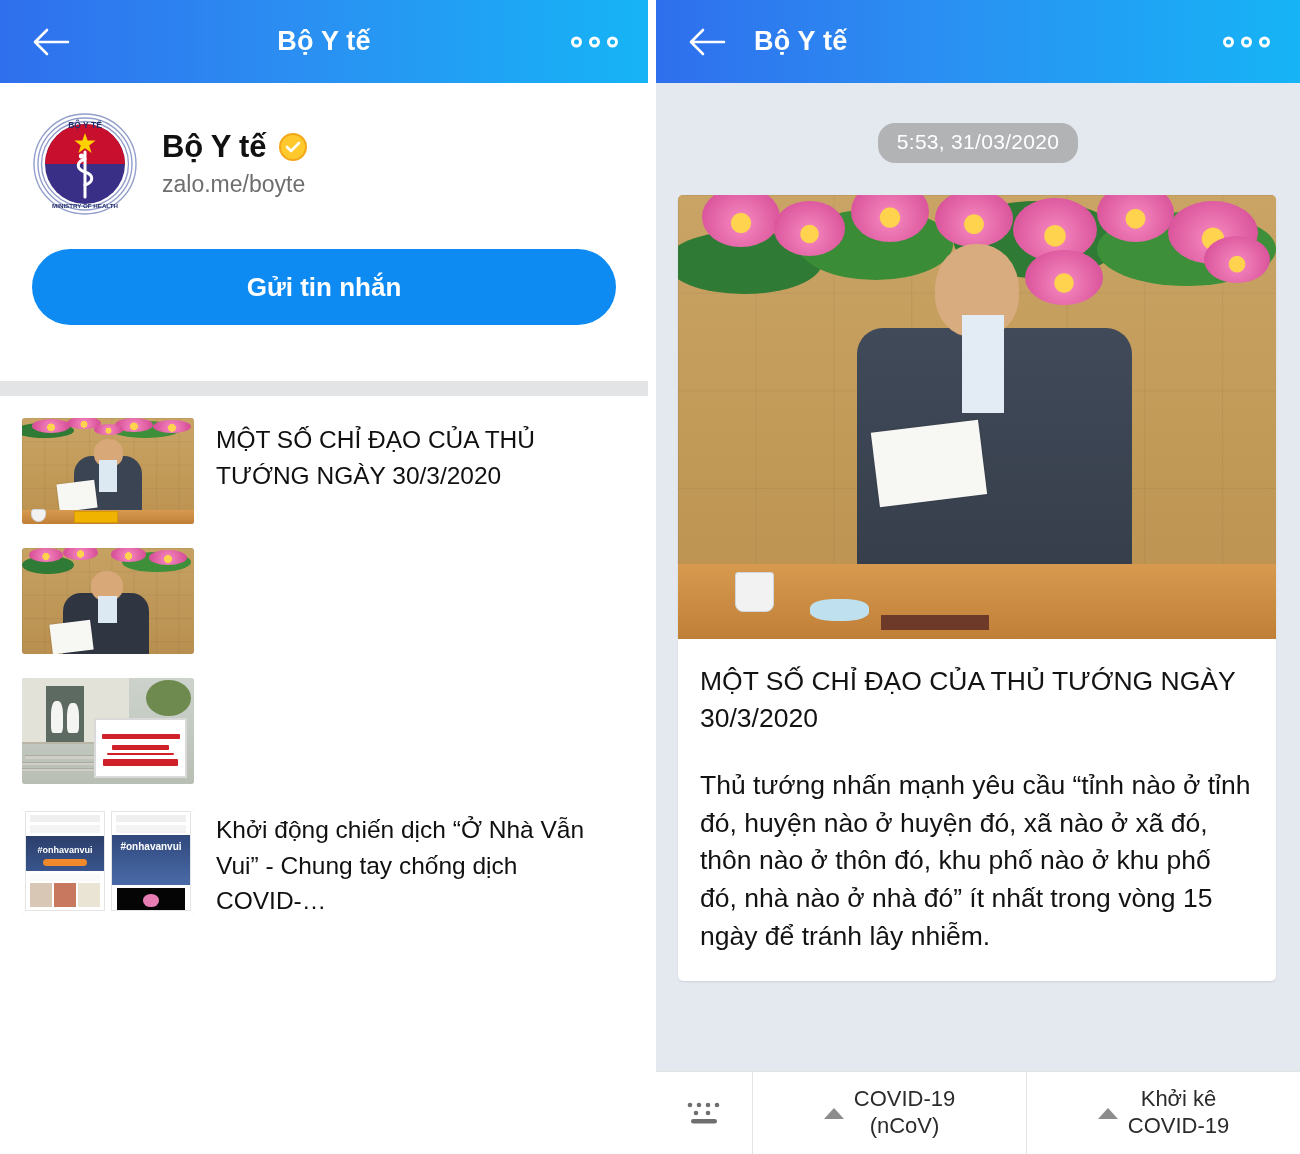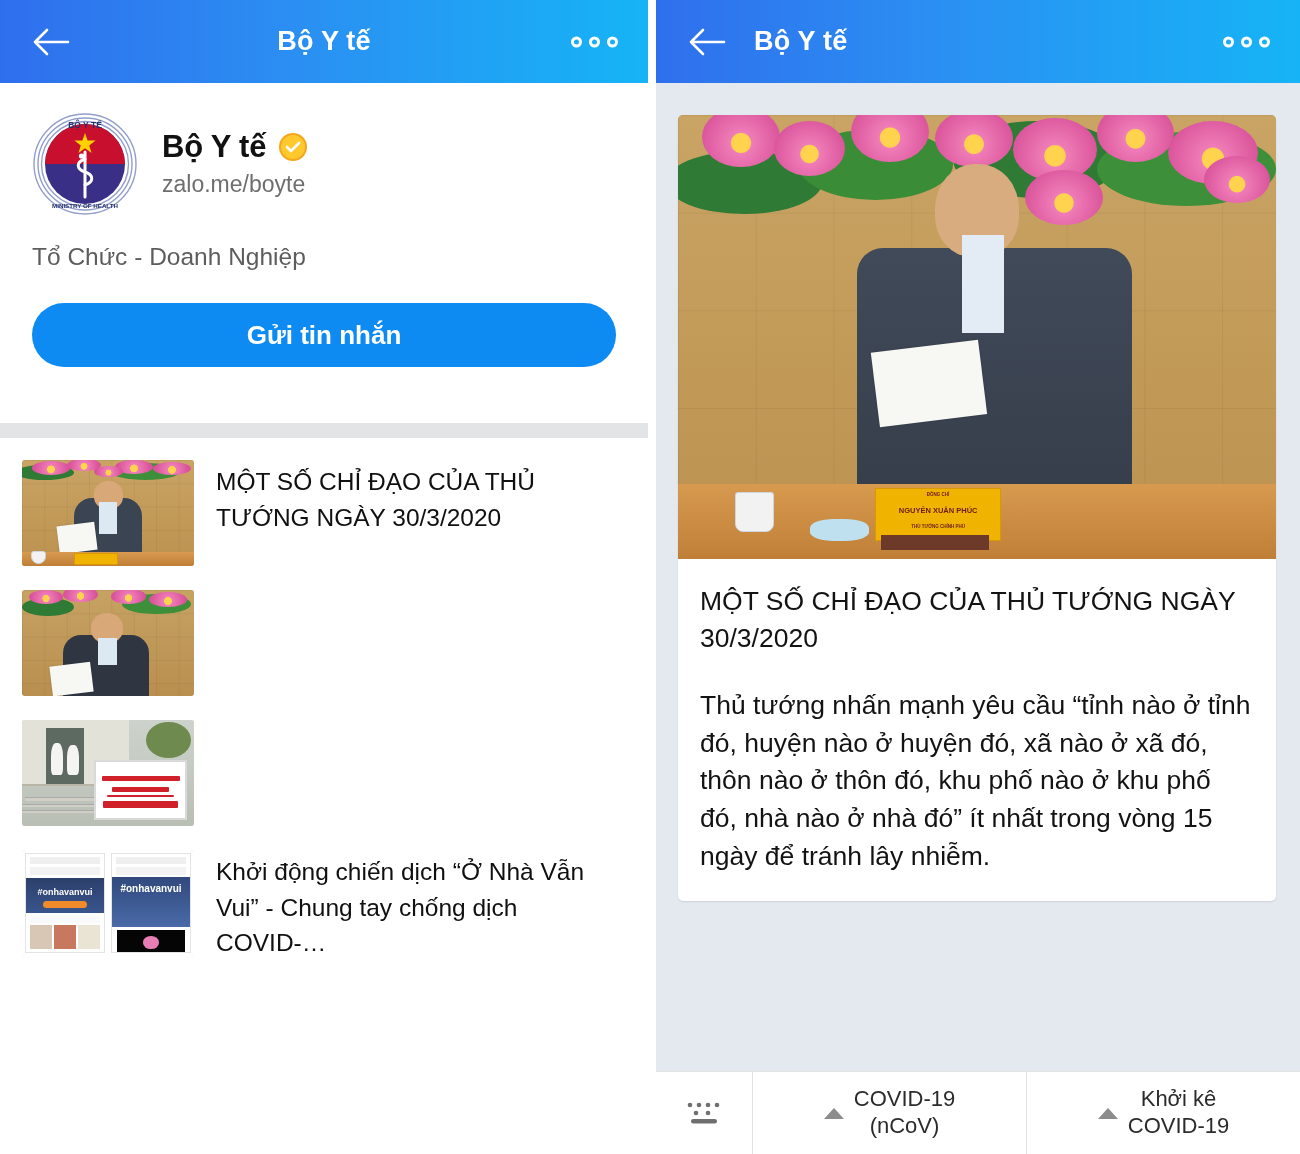--- a/index.html
+++ b/index.html
@@ -47,21 +47,21 @@
 
   .desc-row { display:flex; align-items:center; padding:0 26px 0 32px; margin-top:40px; }
   .desc-text {
     flex:1; font-size:24.5px; line-height:1.55; color:#5d5d5d; font-weight:400;
   }
   .chev { width:44px; display:flex; justify-content:center; align-items:center; }
 
   .org-type { font-size:24.5px; color:#5d5d5d; padding:0 32px; margin-top:26px; }
 
   .send-btn {
-    margin:32px 32px 0 32px; height:64px; border-radius:38px;
+    margin:32px 32px 0 32px; height:76px; border-radius:38px;
     background:#0d8bf2; color:#fff; font-size:26px; font-weight:600;
     display:flex; align-items:center; justify-content:center; cursor:pointer;
   }
 
   .spacer-divider { height:15px; background:#e2e4e6; margin-top:56px; }
 
   .section-title { font-size:29px; font-weight:600; color:#111; padding:30px 0 0 22px; letter-spacing:-.2px; }
 
   .articles { padding:10px 0 0 0; }
   .art-row { display:flex; align-items:flex-start; padding:12px 20px 12px 22px; cursor:pointer; }
@@ -188,21 +188,20 @@
               <svg width="16" height="14" viewBox="0 0 16 14" aria-hidden="true">
                 <path d="M2 7 L6 11 L14 3" fill="none" stroke="#ffffff" stroke-width="2.6" stroke-linecap="round" stroke-linejoin="round"></path>
               </svg>
             </span>
           </div>
           <div class="zalo-url">zalo.me/boyte</div>
         </div>
       </div>
 
 
-      <div class="org-type">Tổ Chức - Doanh Nghiệp</div>
 
       <div class="send-btn">Gửi tin nhắn</div>
     </div>
 
     <div class="spacer-divider"></div>
 
 
     <div class="articles">
 
       <div class="art-row">
@@ -317,20 +316,21 @@
       </div>
       <div class="topbar-title title-left">Bộ Y tế</div>
       <div class="dots">
         <span class="dot-o"></span>
         <span class="dot-o"></span>
         <span class="dot-o"></span>
       </div>
     </div>
 
     <div class="chat-area">
+      <div class="time-pill">5:53, 31/03/2020</div>
 
       <div class="msg-card">
         <div class="msg-photo">
           <div class="ph">
             <div class="wall"></div>
 
             <div class="lotus-band" style="height:31%;">
               <div class="leafmass" style="left:-2%;top:26%;width:26%;height:46%;background:#2f7a34;"></div>
               <div class="leafmass" style="left:20%;top:10%;width:26%;height:52%;background:#3a8c37;"></div>
               <div class="leafmass" style="left:46%;top:4%;width:28%;height:56%;background:#2f7a34;"></div>
@@ -345,25 +345,20 @@
               <div class="lotus2" style="left:58%;top:40%;width:13%;height:40%;"></div>
               <div class="lotus2" style="left:88%;top:30%;width:11%;height:34%;"></div>
             </div>
 
             <div class="suit" style="left:30%;top:30%;width:46%;height:60%;background:linear-gradient(180deg,#414a59,#353d4a);border-radius:26px 26px 0 0;"></div>
             <div class="head" style="left:43%;top:11%;width:14%;height:21%;background:#d9ac7f;"></div>
             <div class="shirt" style="left:47.5%;top:27%;width:7%;height:22%;background:#e3ecf4;"></div>
             <div class="paper" style="left:33%;top:52%;width:18%;height:17%;"></div>
 
             <div class="desk" style="height:17%;"></div>
-            <div class="nameplate" style="left:33%;bottom:4%;width:21%;height:12%;">
-              <div class="np-t" style="top:6%;font-size:4.5px;">ĐỒNG CHÍ</div>
-              <div class="np-t" style="top:34%;font-size:7.5px;">NGUYỄN XUÂN PHÚC</div>
-              <div class="np-t" style="top:68%;font-size:4.5px;">THỦ TƯỚNG CHÍNH PHỦ</div>
-            </div>
             <div class="cup" style="left:9.5%;bottom:6%;width:6.5%;height:9%;"></div>
             <div class="mask" style="left:22%;bottom:4%;width:10%;height:5%;"></div>
             <div style="position:absolute;left:34%;bottom:2%;width:18%;height:3.5%;background:#6d3a2a;"></div>
           </div>
         </div>
         <div class="msg-body">
           <div class="msg-h">MỘT SỐ CHỈ ĐẠO CỦA THỦ TƯỚNG NGÀY 30/3/2020</div>
           <div class="msg-p">Thủ tướng nhấn mạnh yêu cầu “tỉnh nào ở tỉnh đó, huyện nào ở huyện đó, xã nào ở xã đó, thôn nào ở thôn đó, khu phố nào ở khu phố đó, nhà nào ở nhà đó” ít nhất trong vòng 15 ngày để tránh lây nhiễm.</div>
         </div>
       </div>

